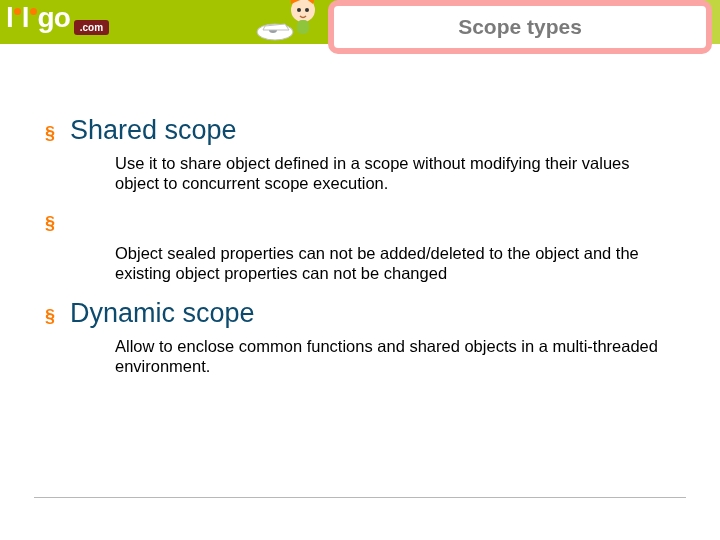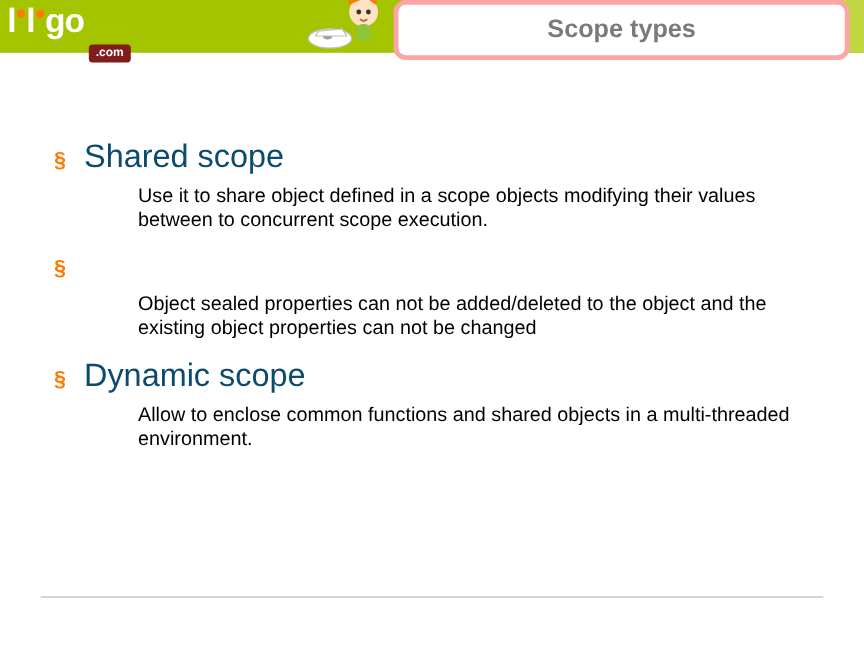--- a/index.html
+++ b/index.html
@@ -32,21 +32,21 @@
     height: 44px;
     background: #c2d642;
     border-top-left-radius: 44px 44px;
     border-bottom-left-radius: 44px 44px;
   }
   .logo {
     position: absolute;
     left: 6px;
     top: 2px;
     display: flex;
-    align-items: flex-end;
+    align-items: flex-start;
   }
   .logo-text {
     font-size: 28px;
     font-weight: bold;
     color: #ffffff;
     letter-spacing: -1px;
   }
   .logo-dot {
     display: inline-block;
     width: 7px;
@@ -83,21 +83,21 @@
     background: #c9c9c9;
     border-radius: 10px;
   }
   .title-pill {
     position: absolute;
     left: 328px;
     top: 0px;
     width: 372px;
     height: 42px;
     background: #ffffff;
-    border: 4px solid #fca5a5;
+    border: 6px solid #fca5a5;
     border-radius: 10px;
     display: flex;
     align-items: center;
     justify-content: center;
   }
   .title-pill span {
     color: #7a7a7a;
     font-size: 21px;
     font-weight: bold;
   }
@@ -174,21 +174,21 @@
     <span>Scope types</span>
   </div>
 
   <div class="content">
 
     <div class="item">
       <div class="item-head">
         <span class="bullet">§</span>
         <span class="heading">Shared scope</span>
       </div>
-      <div class="desc">Use it to share object defined in a scope objects modifying their values between to concurrent scope execution.</div>
+      <div class="desc">Use it to share object defined in a scope without modifying their values object to concurrent scope execution.</div>
     </div>
 
     <div class="item">
       <div class="item-head">
         <span class="bullet">§</span>
       </div>
       <div class="desc">Object sealed properties can not be added/deleted to the object and the existing object properties can not be changed</div>
     </div>
 
     <div class="item">

